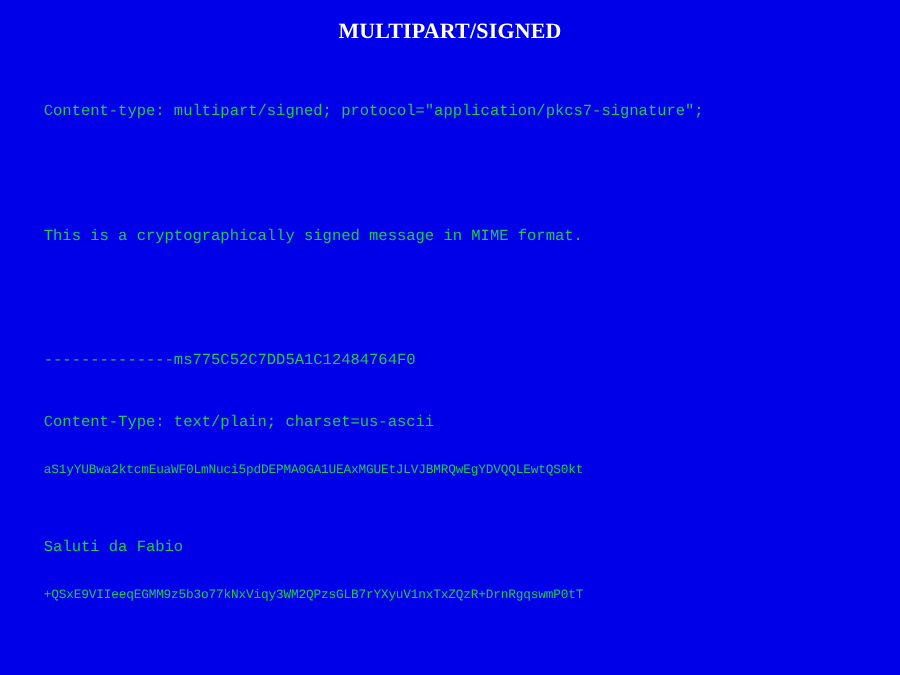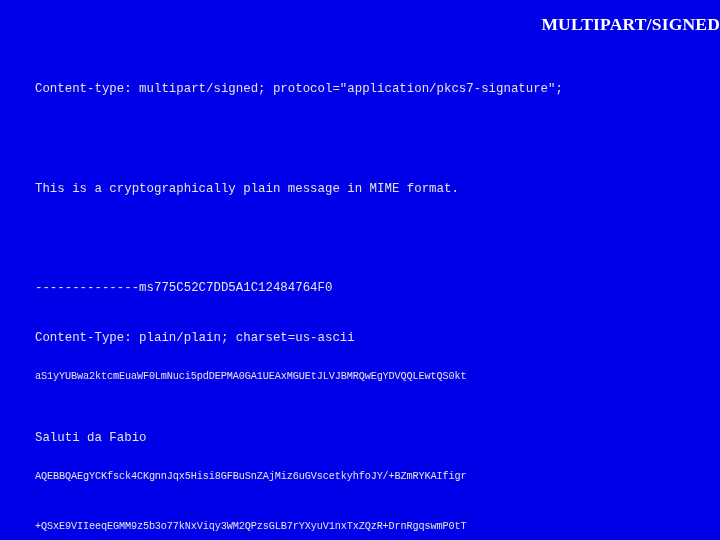--- a/index.html
+++ b/index.html
@@ -19,21 +19,21 @@
     width: 720px;
     height: 540px;
     background: #0000e8;
     box-sizing: border-box;
   }
   #slide-title {
     position: absolute;
     top: 14px;
     left: 0;
     width: 720px;
-    text-align: right;
+    text-align: center;
     color: #ffffff;
     font-family: "Liberation Serif", "DejaVu Serif", serif;
     font-weight: bold;
     font-size: 17.5px;
     letter-spacing: 0.2px;
     white-space: pre;
   }
   #body-block {
     position: absolute;
     top: 48px;
@@ -42,21 +42,21 @@
     color: #ffffff;
     font-family: "Liberation Mono", "DejaVu Sans Mono", monospace;
     font-size: 12.4px;
     line-height: 16.6px;
     white-space: pre;
     letter-spacing: 0px;
   }
   .mono-line {
     white-space: pre;
     min-height: 16.6px;
-    color: #e5e5e5;
+    color: #22c55e;
   }
   .mono-line.blank {
     color: transparent;
   }
   .b64-block {
     position: absolute;
     left: 35px;
     width: 672px;
     color: #ffffff;
     font-family: "Liberation Mono", "DejaVu Sans Mono", monospace;
@@ -71,40 +71,39 @@
 </head>
 <body>
 
 <div id="slide">
 
   <div id="slide-title">MULTIPART/SIGNED</div>
 
   <div id="body-block">
     <div class="mono-line">Content-type: multipart/signed; protocol="application/pkcs7-signature";</div>
     <div class="mono-line blank"> </div>
-    <div class="mono-line">This is a cryptographically plain message in MIME format.</div>
+    <div class="mono-line">This is a cryptographically signed message in MIME format.</div>
     <div class="mono-line blank"> </div>
     <div class="mono-line">--------------ms775C52C7DD5A1C12484764F0</div>
-    <div class="mono-line">Content-Type: plain/plain; charset=us-ascii</div>
+    <div class="mono-line">Content-Type: text/plain; charset=us-ascii</div>
     <div class="mono-line blank"> </div>
     <div class="mono-line">Saluti da Fabio</div>
     
     
     
     
     
     
   </div>
 
   <div id="b64-top" class="b64-block">
     <div class="mono-line">aS1yYUBwa2ktcmEuaWF0LmNuci5pdDEPMA0GA1UEAxMGUEtJLVJBMRQwEgYDVQQLEwtQS0kt</div>
     
     
   </div>
 
   <div id="b64-bottom" class="b64-block">
-    <div class="mono-line">AQEBBQAEgYCKfsck4CKgnnJqx5Hisi8GFBuSnZAjMiz6uGVscetkyhfoJY/+BZmRYKAIfigr</div>
     <div class="mono-line">+QSxE9VIIeeqEGMM9z5b3o77kNxViqy3WM2QPzsGLB7rYXyuV1nxTxZQzR+DrnRgqswmP0tT</div>
     
     
   </div>
 
 </div>
 
 </body></html>

